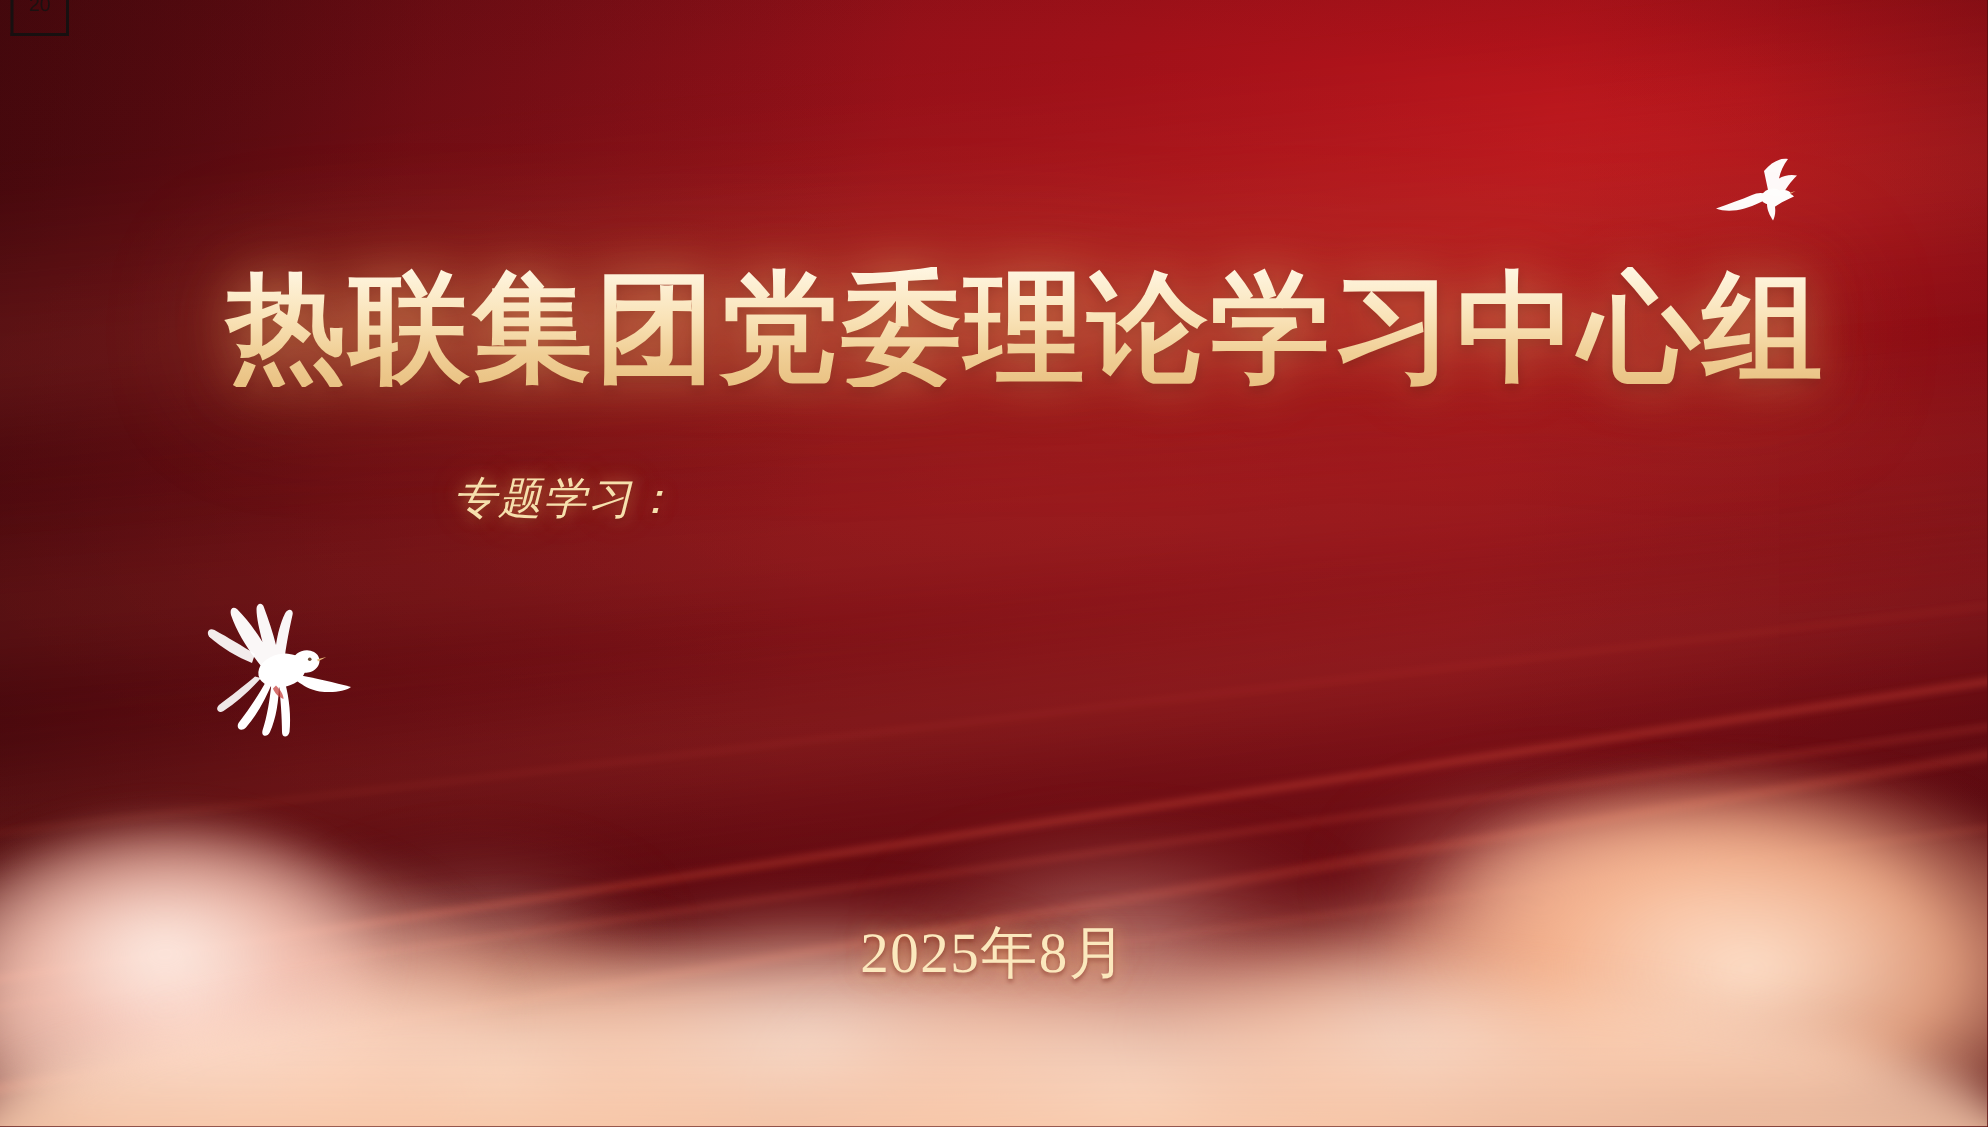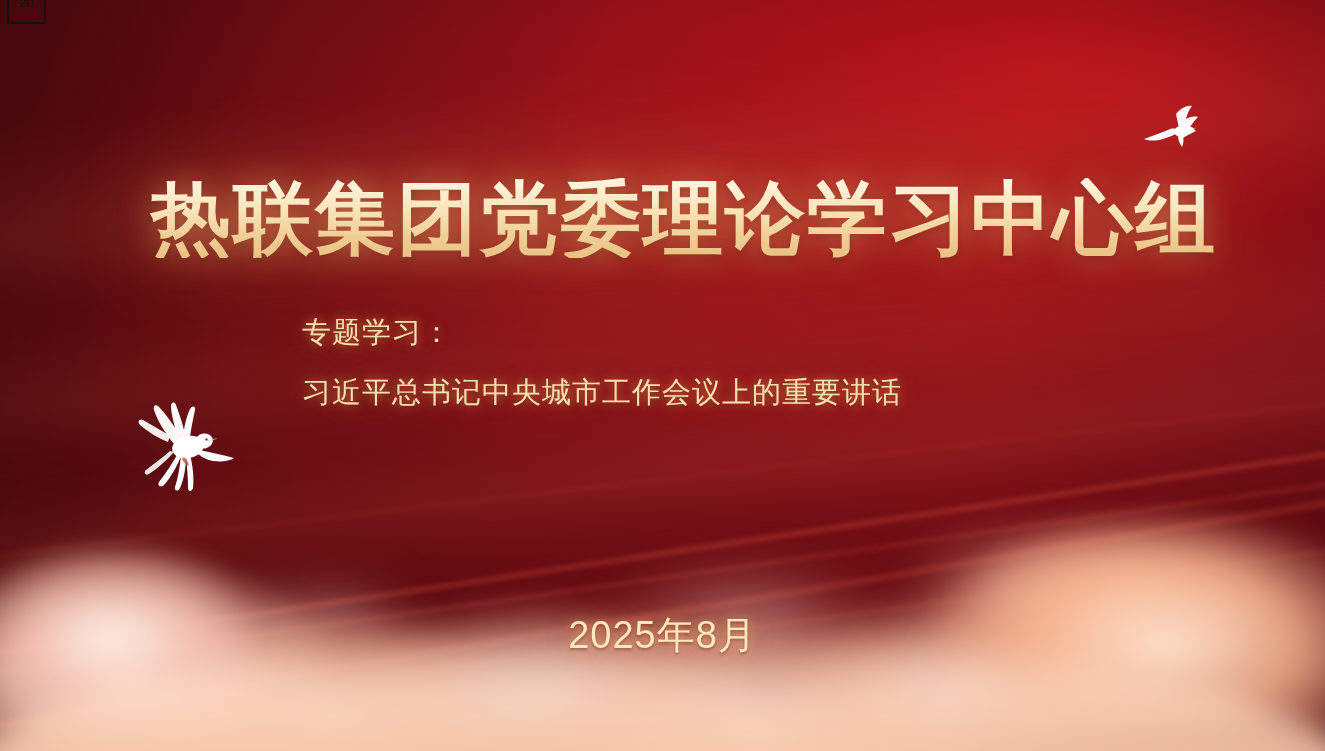--- a/index.html
+++ b/index.html
@@ -143,28 +143,29 @@
   .body-line {
     font-family: "DejaVu Serif", "Liberation Serif", serif;
     font-size: 29px;
     line-height: 60px;
     color: #f6e0ad;
     letter-spacing: 1px;
     white-space: nowrap;
     text-shadow: 0 0 10px rgba(255,190,110,0.55),
                  0 0 26px rgba(255,150,70,0.30),
                  0 2px 3px rgba(90,6,10,0.45);
+    font-style: italic;
   }
 
   .date {
     position: absolute;
     left: 0; right: 0;
     top: 610px;
     text-align: center;
-    font-family: Liberation Sans, sans-serif;
+    font-family: Liberation Serif, serif;
     font-size: 38px;
     letter-spacing: 1px;
     color: #fbe8bd;
     text-shadow: 0 0 12px rgba(255,195,120,0.60),
                  0 0 30px rgba(255,150,70,0.30),
                  0 2px 3px rgba(90,6,10,0.45);
   }
 
   
   .page-marker {
@@ -259,21 +260,20 @@
       <path d="M93.5 39.5 l6 -1.5 l-5.6 3 Z" fill="#e8b87a"></path>
       <path d="M66 57 c3 3 5 6 5 9 c-3 -1 -6 -4 -7 -7 Z" fill="#c8433f" opacity=".75"></path>
       <circle cx="88.5" cy="39.5" r="1.2" fill="#6b4a33"></circle>
     </svg>
   </div>
 
   <div class="title">热联集团党委理论学习中心组</div>
 
   <div class="body-block">
     <div class="body-line">专题学习：</div>
-    <div class="body-line">习近平总书记中央城市工作会议上的重要讲话</div>
   </div>
 
   <div class="date">2025年8月</div>
 
   <div class="page-marker">
     <div class="pm-num">20</div>
   </div>
 
 </div>
 

